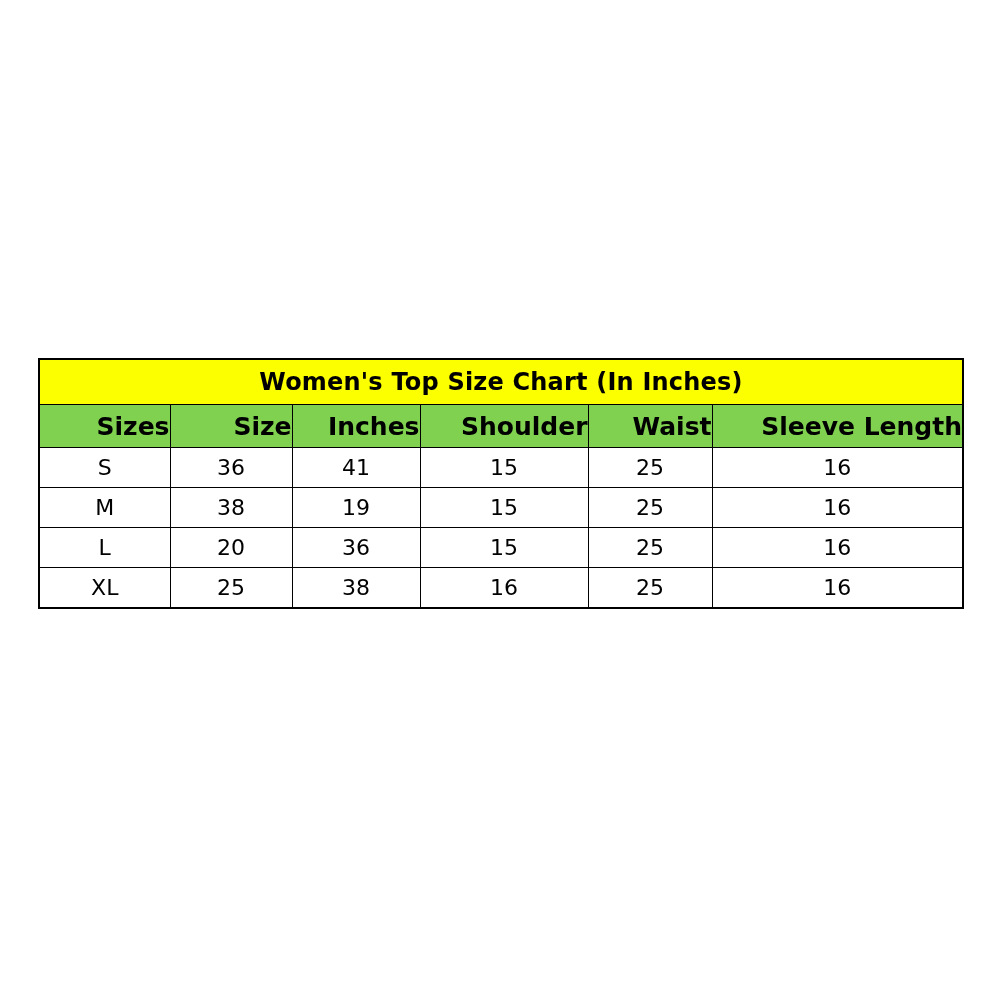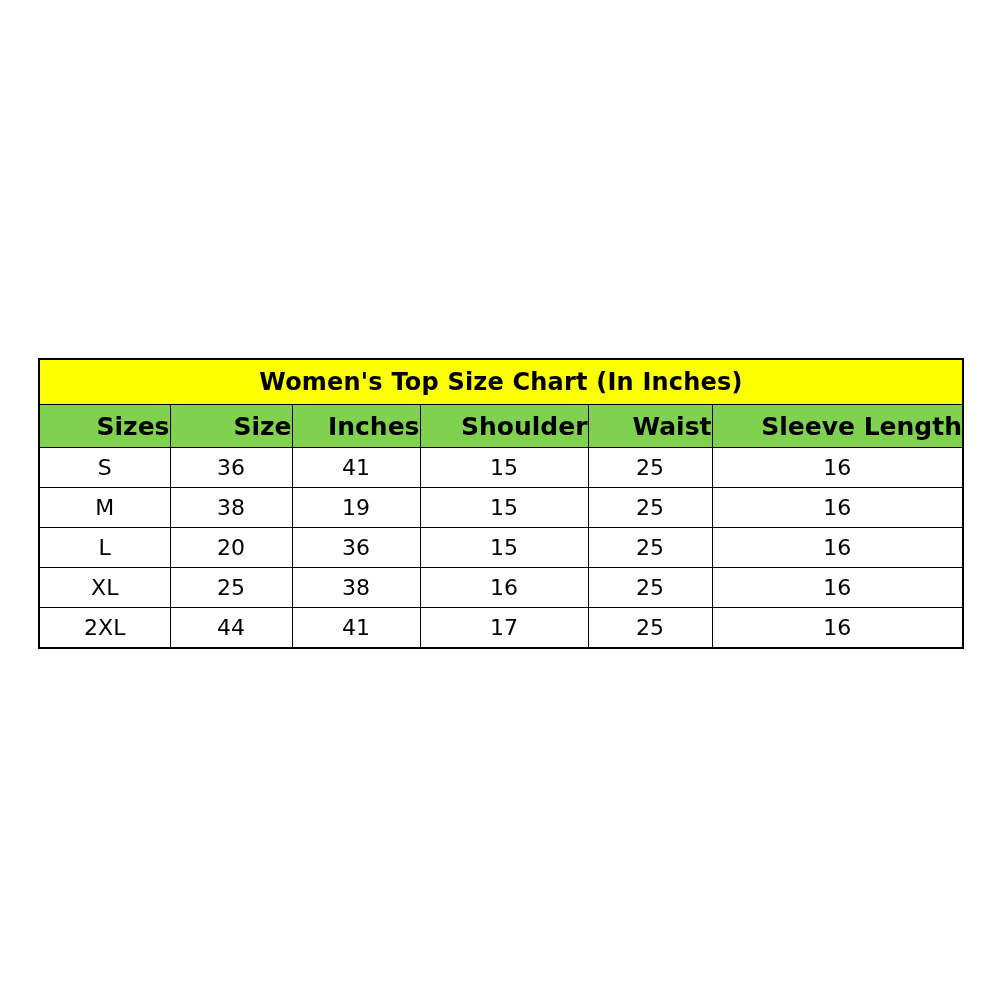--- a/index.html
+++ b/index.html
@@ -115,23 +115,15 @@
         <td>16</td>
       </tr>
       <tr class="data-row">
         <td>XL</td>
         <td>25</td>
         <td>38</td>
         <td>16</td>
         <td>25</td>
         <td>16</td>
       </tr>
-      <tr class="data-row">
-        <td>2XL</td>
-        <td>44</td>
-        <td>41</td>
-        <td>17</td>
-        <td>25</td>
-        <td>16</td>
-      </tr>
     </tbody>
   </table>
 </div>
 
 </body></html>

